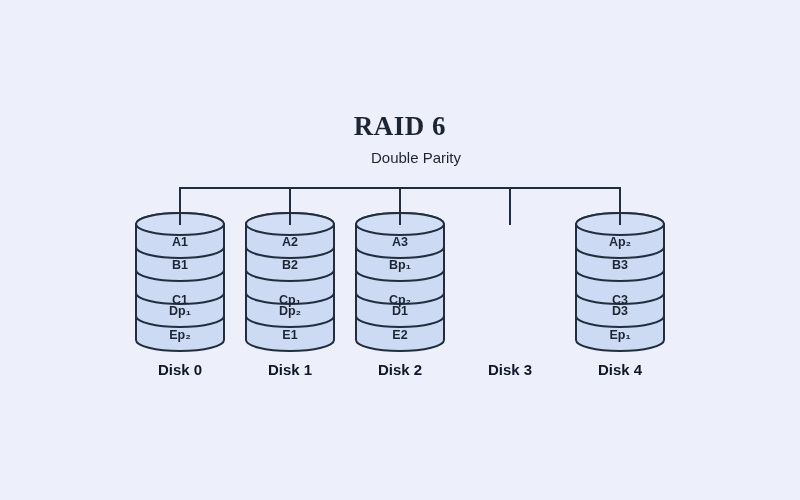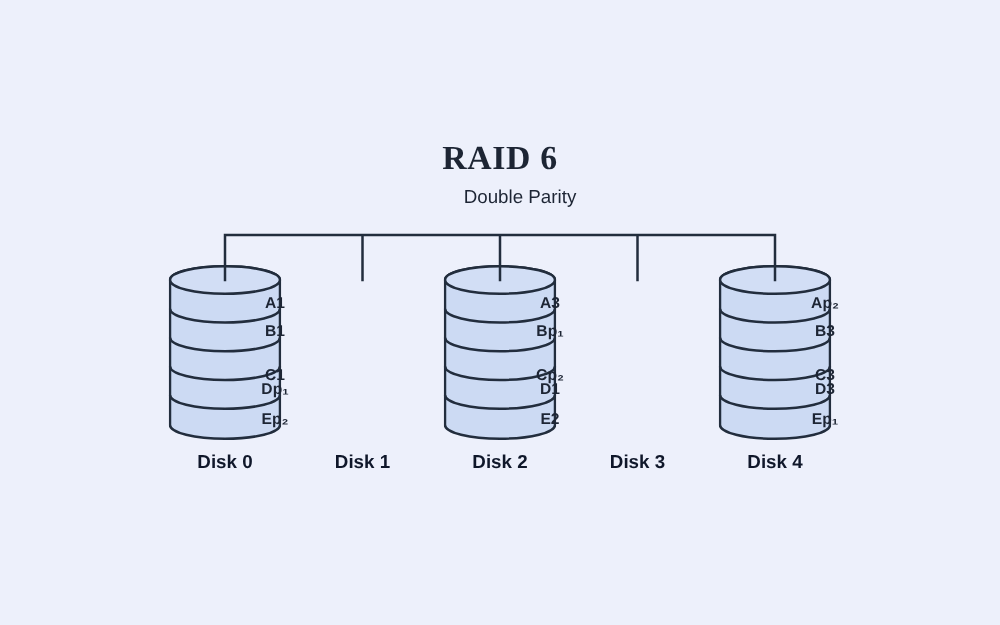--- a/index.html
+++ b/index.html
@@ -19,21 +19,21 @@
     text-align:center;font-size:15px;color:#1d2534;margin-left:16px;
   }
   .connector{
     position:absolute;left:135px;top:186px;width:530px;height:42px;
     pointer-events:none;z-index:3;
   }
   .disk{position:absolute;top:210px;width:90px;height:142px;z-index:2;}
   .disk svg{position:absolute;left:0;top:0;width:90px;height:142px;}
   .block{
     position:absolute;left:0;width:100%;height:16px;line-height:16px;
-    text-align:center;font-size:12.5px;font-weight:600;color:#1d2534;z-index:4;padding-left:40px;
+    text-align:center;font-size:12.5px;font-weight:600;color:#1d2534;z-index:4;
   }
   .b0{top:24px}.b1{top:47px}.b2{top:82px}.b3{top:93px}.b4{top:117px}
   .diskname{
     position:absolute;top:361px;width:90px;text-align:center;
     font-size:15px;font-weight:bold;color:#0f172a;z-index:2;
   }
   .d0{left:135px}.d1{left:245px}.d2{left:355px}.d3{left:465px}.d4{left:575px}
 </style>
 </head>
 <body>
@@ -54,20 +54,32 @@
       <ellipse cx="45" cy="14" rx="44" ry="11" fill="#d2def5" stroke="#222d3d" stroke-width="2"></ellipse>
     </svg>
     <div class="block b0">A1</div>
     <div class="block b1">B1</div>
     <div class="block b2">C1</div>
     <div class="block b3">Dp₁</div>
     <div class="block b4">Ep₂</div>
   </div>
   <div class="diskname d0">Disk 0</div>
 
+  <div class="disk d1">
+    <svg viewBox="0 0 90 142">
+      <path d="M1 14 L1 130 A44 11 0 0 0 89 130 L89 14 A44 11 0 0 0 1 14 Z" fill="#ccdaf3" stroke="#222d3d" stroke-width="2"></path>
+      <path d="M1 37 A44 11 0 0 0 89 37 M1 60 A44 11 0 0 0 89 60 M1 83 A44 11 0 0 0 89 83 M1 106 A44 11 0 0 0 89 106" fill="none" stroke="#222d3d" stroke-width="2"></path>
+      <ellipse cx="45" cy="14" rx="44" ry="11" fill="#d2def5" stroke="#222d3d" stroke-width="2"></ellipse>
+    </svg>
+    <div class="block b0">A2</div>
+    <div class="block b1">B2</div>
+    <div class="block b2">Cp₁</div>
+    <div class="block b3">Dp₂</div>
+    <div class="block b4">E1</div>
+  </div>
   <div class="diskname d1">Disk 1</div>
 
   <div class="disk d2">
     <svg viewBox="0 0 90 142">
       <path d="M1 14 L1 130 A44 11 0 0 0 89 130 L89 14 A44 11 0 0 0 1 14 Z" fill="#ccdaf3" stroke="#222d3d" stroke-width="2"></path>
       <path d="M1 37 A44 11 0 0 0 89 37 M1 60 A44 11 0 0 0 89 60 M1 83 A44 11 0 0 0 89 83 M1 106 A44 11 0 0 0 89 106" fill="none" stroke="#222d3d" stroke-width="2"></path>
       <ellipse cx="45" cy="14" rx="44" ry="11" fill="#d2def5" stroke="#222d3d" stroke-width="2"></ellipse>
     </svg>
     <div class="block b0">A3</div>
     <div class="block b1">Bp₁</div>

